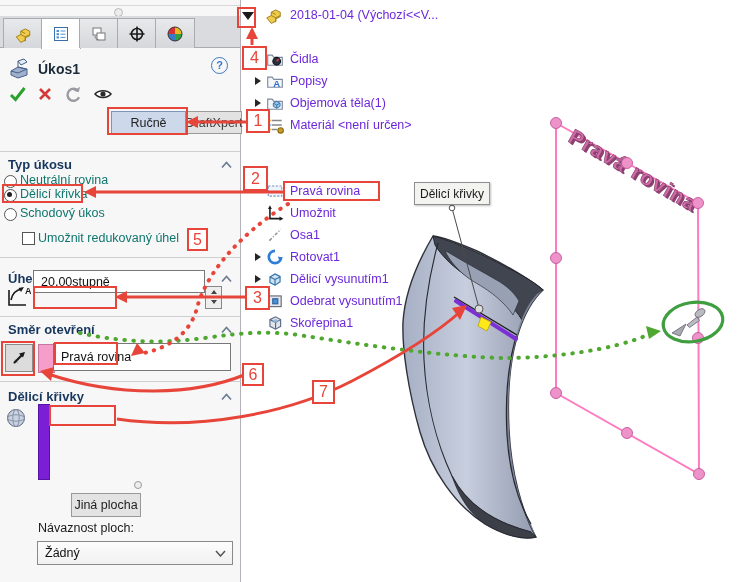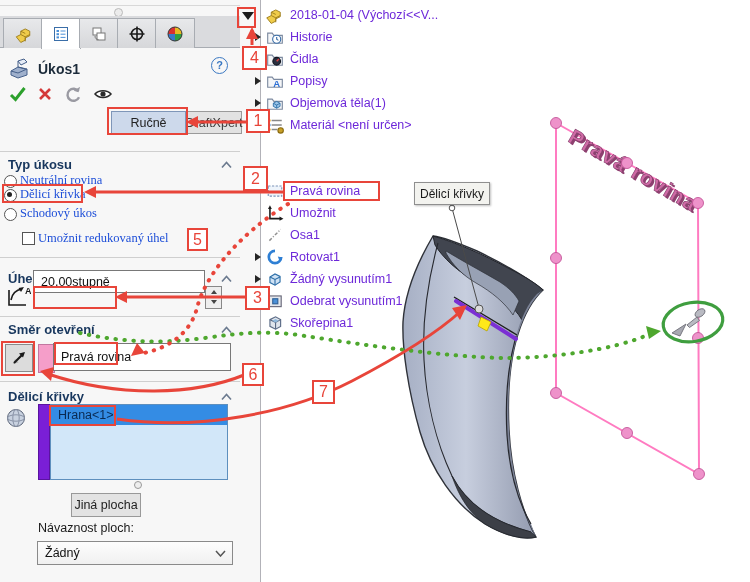--- a/index.html
+++ b/index.html
@@ -1,20 +1,20 @@
 <!DOCTYPE html>
 <html><head>
 <meta charset="utf-8">
 <style>
   html,body{margin:0;padding:0;}
   body{width:750px;height:582px;position:relative;overflow:hidden;background:#ffffff;
        font-family:"Liberation Sans","DejaVu Sans",sans-serif;-webkit-font-smoothing:antialiased;}
   
   .panel{position:absolute;left:0;top:0;width:240px;height:582px;background:#f7f7f7;
-         border-right:1px solid #b2b2b8;z-index:10;padding-left:20px;}
+         border-right:1px solid #b2b2b8;z-index:10;}
   .topline{position:absolute;left:0;top:5px;width:240px;height:1px;background:#d8d8d8;}
   .draghandle{position:absolute;left:114px;top:8px;width:7px;height:7px;border-radius:50%;
               background:#ececec;border:1px solid #b9b9b9;}
   .tabbar{position:absolute;left:0;top:16px;width:240px;height:31px;background:#dadbde;
           border-bottom:1px solid #a8acb2;}
   .tab{position:absolute;top:2px;width:38px;height:29px;background:linear-gradient(#e8e9eb,#d6d7da);
        border:1px solid #a8acb2;border-bottom:none;display:flex;align-items:center;justify-content:center;}
   .tab.active{background:#ffffff;height:30px;}
   .title-icon{position:absolute;left:8px;top:57px;}
   .ptitle{position:absolute;left:38px;top:61px;font-size:14px;font-weight:bold;color:#1c2b3a;}
@@ -22,21 +22,21 @@
         border-radius:50%;color:#3a78c2;font-size:11px;font-weight:bold;text-align:center;line-height:15px;}
   .acticon{position:absolute;top:84px;}
   .btn{position:absolute;font-size:12.5px;color:#222;display:flex;align-items:center;justify-content:center;}
   .btn-rucne{left:111px;top:111px;width:73px;height:21px;background:#cdd9eb;border:1px solid #7f96b8;}
   .btn-dx{left:186px;top:111px;width:54px;height:21px;background:#e2e2e2;border:1px solid #9a9a9a;color:#3c3c3c;}
   .hr{position:absolute;left:0;width:240px;height:1px;background:#cfcfcf;}
   .ghead{position:absolute;left:8px;font-size:13px;font-weight:bold;color:#17365d;}
   .gchev{position:absolute;left:221px;}
   .radio{position:absolute;left:4px;width:11px;height:11px;border:1px solid #555;border-radius:50%;background:#fff;}
   .radio .dot{position:absolute;left:2px;top:2px;width:5px;height:5px;border-radius:50%;background:#222;}
-  .rlabel{position:absolute;left:20px;font-size:12.5px;color:#1d4ed8;font-family:Liberation Serif, serif;}
+  .rlabel{position:absolute;left:20px;font-size:12.5px;color:#0f766e;}
   .chk{position:absolute;left:22px;width:11px;height:11px;border:1px solid #555;background:#fff;}
   .field{position:absolute;background:#fff;border:1px solid #787878;font-size:12.5px;color:#111;
          display:flex;align-items:center;padding-left:7px;box-sizing:border-box;}
   .spinner{position:absolute;left:205px;top:286px;width:17px;height:23px;border:1px solid #888;
            background:#eee;box-sizing:border-box;}
   .spinner .up,.spinner .dn{position:absolute;left:0;width:15px;height:10px;display:flex;align-items:center;justify-content:center;}
   .tri-up{width:0;height:0;border-left:3.5px solid transparent;border-right:3.5px solid transparent;border-bottom:4.5px solid #444;}
   .tri-dn{width:0;height:0;border-left:3.5px solid transparent;border-right:3.5px solid transparent;border-top:4.5px solid #444;}
   .dirbtn{position:absolute;left:5px;top:344px;width:28px;height:28px;background:#dcdcdc;border:1px solid #8a8a8a;
           display:flex;align-items:center;justify-content:center;box-sizing:border-box;}
@@ -204,51 +204,39 @@
   <div class="ghead" style="top:389px">Dělicí křivky</div>
   <svg class="gchev" style="top:393px" width="11" height="8" viewBox="0 0 11 8">
     <path d="M1 6.5L5.5 1.5L10 6.5" fill="none" stroke="#6b7a8f" stroke-width="1.6"></path>
     </svg>
   <svg style="position:absolute;left:5px;top:406px" width="24" height="24" viewBox="0 0 24 24">
     <circle cx="11" cy="12" r="8.5" fill="#c9d2e0" stroke="#5a6478"></circle>
     <ellipse cx="11" cy="12" rx="8.5" ry="3.2" fill="none" stroke="#8a94a8"></ellipse>
     <ellipse cx="11" cy="12" rx="3.2" ry="8.5" fill="none" stroke="#8a94a8"></ellipse>
   </svg>
   <div class="purplebar"></div>
-  <div class="listbox">
-    <div class="listsel">Hrana&lt;1&gt;</div>
-  </div>
   <div class="resizedot"></div>
   <div class="btn btn-jina">Jiná plocha</div>
   <div class="navlabel">Návaznost ploch:</div>
   <div class="dropdown">Žádný</div>
   <svg class="ddchev" width="11" height="7" viewBox="0 0 11 7">
     <path d="M1 1l4.5 5L10 1" fill="none" stroke="#555" stroke-width="1.5"></path>
     </svg>
 </div>
 
 <div class="flyarrow"></div>
 <div class="tree">
   <div class="trow" style="top:4px">
     <svg class="ticon" style="left:21px" width="19" height="18" viewBox="0 0 16 16">
       <path d="M2 10.5L6 8.5v-3l4-2 4 2v4l-4 2v2l-4 2z" fill="#f0cc4a" stroke="#9a7a1a" stroke-width="0.8"></path>
       <path d="M6 8.5l4 2 4-2M10 10.5v4M6 5.5l4 2" stroke="#9a7a1a" stroke-width="0.8" fill="none"></path>
     </svg>
     <span class="tlabel">2018-01-04 (Výchozí&lt;&lt;V...</span>
   </div>
 
-  <div class="trow" style="top:26px">
-    <span class="texp"></span>
-    <svg class="ticon" width="18" height="18" viewBox="0 0 16 16">
-      <path d="M1.5 4.5h4l1.5 2h7.5v7H1.5z" fill="#f5f6f8" stroke="#7d8aa0"></path>
-      <circle cx="9.5" cy="10" r="3.6" fill="#fff" stroke="#3a6ea8"></circle>
-      <path d="M9.5 8v2l1.5 1" stroke="#3a6ea8" fill="none"></path>
-    </svg>
-    <span class="tlabel">Historie</span>
-  </div>
   <div class="trow" style="top:48px">
     <svg class="ticon" width="18" height="18" viewBox="0 0 16 16">
       <path d="M1.5 4.5h4l1.5 2h7.5v7H1.5z" fill="#f5f6f8" stroke="#7d8aa0"></path>
       <circle cx="9.5" cy="10" r="3.4" fill="#2a3040" stroke="#11151f"></circle>
       <path d="M9.5 10l2-2" stroke="#e04040" stroke-width="1.2"></path>
     </svg>
     <span class="tlabel">Čidla</span>
   </div>
   <div class="trow" style="top:70px">
     <span class="texp"></span>
@@ -304,21 +292,21 @@
       <path d="M14.5 8.5l-4-1 1.5 4z" fill="#2e7fd4"></path>
     </svg>
     <span class="tlabel">Rotovat1</span>
   </div>
   <div class="trow" style="top:268px">
     <span class="texp"></span>
     <svg class="ticon" width="18" height="18" viewBox="0 0 16 16">
       <path d="M3.5 6.2l4.5-2.7 4.5 2.2v5L8 13.5l-4.5-2.3z" fill="#cfe2f4" stroke="#2e6fa8"></path>
       <path d="M3.5 6.2L8 8.4l4.5-2.2M8 8.4v5.1" fill="none" stroke="#2e6fa8"></path>
     </svg>
-    <span class="tlabel">Žádný vysunutím1</span>
+    <span class="tlabel">Dělicí vysunutím1</span>
   </div>
   <div class="trow" style="top:290px">
     <span class="texp"></span>
     <svg class="ticon" width="18" height="18" viewBox="0 0 16 16">
       <rect x="3" y="3.5" width="10.5" height="9.5" fill="#e4e7ec" stroke="#667"></rect>
       <rect x="6" y="6" width="4.5" height="4.5" fill="#4a90d8" stroke="#2e5f96"></rect>
     </svg>
     <span class="tlabel">Odebrat vysunutím1</span>
   </div>
   <div class="trow" style="top:312px">

